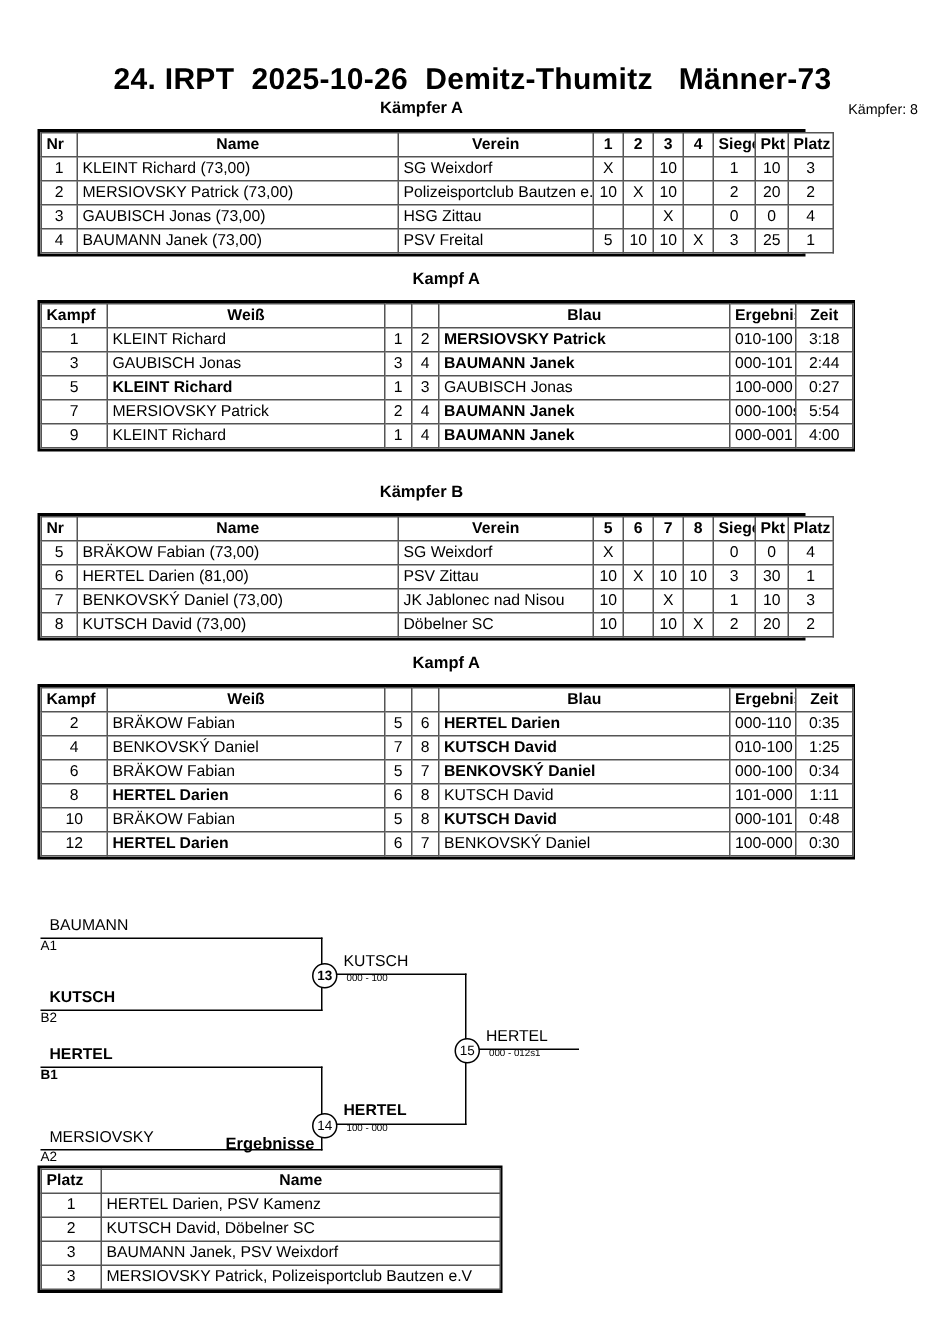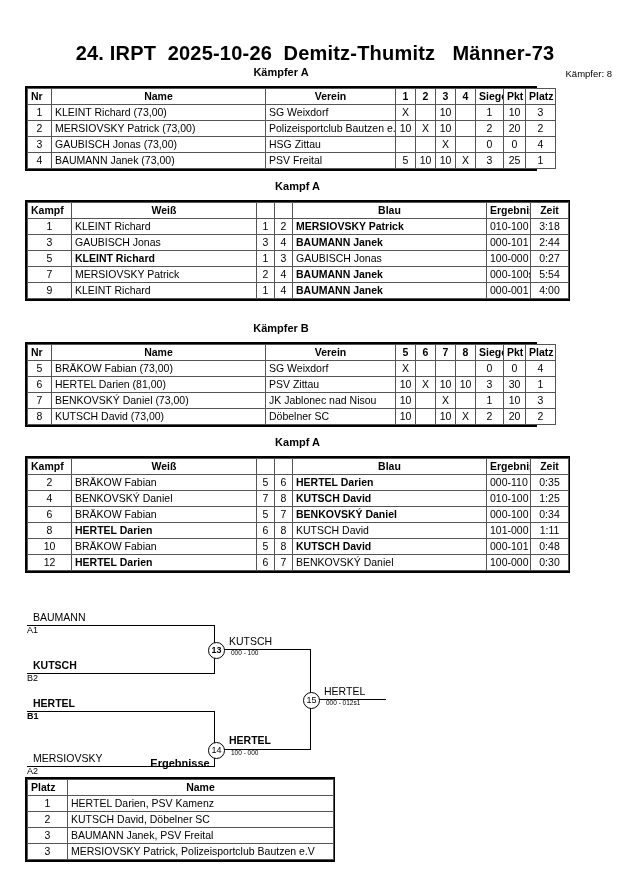--- a/index.html
+++ b/index.html
@@ -523,21 +523,21 @@
         <tr>
           <td>1</td>
           <td class="tl">HERTEL  Darien, PSV Kamenz</td>
         </tr>
         <tr>
           <td>2</td>
           <td class="tl">KUTSCH David, Döbelner SC</td>
         </tr>
         <tr>
           <td>3</td>
-          <td class="tl">BAUMANN Janek, PSV Freital</td>
+          <td class="tl">BAUMANN Janek, PSV Weixdorf</td>
         </tr>
         <tr>
           <td>3</td>
           <td class="tl">MERSIOVSKY Patrick, Polizeisportclub Bautzen e.V</td>
         </tr>
       </tbody>
   </table>
 </div>
 
 </body></html>

